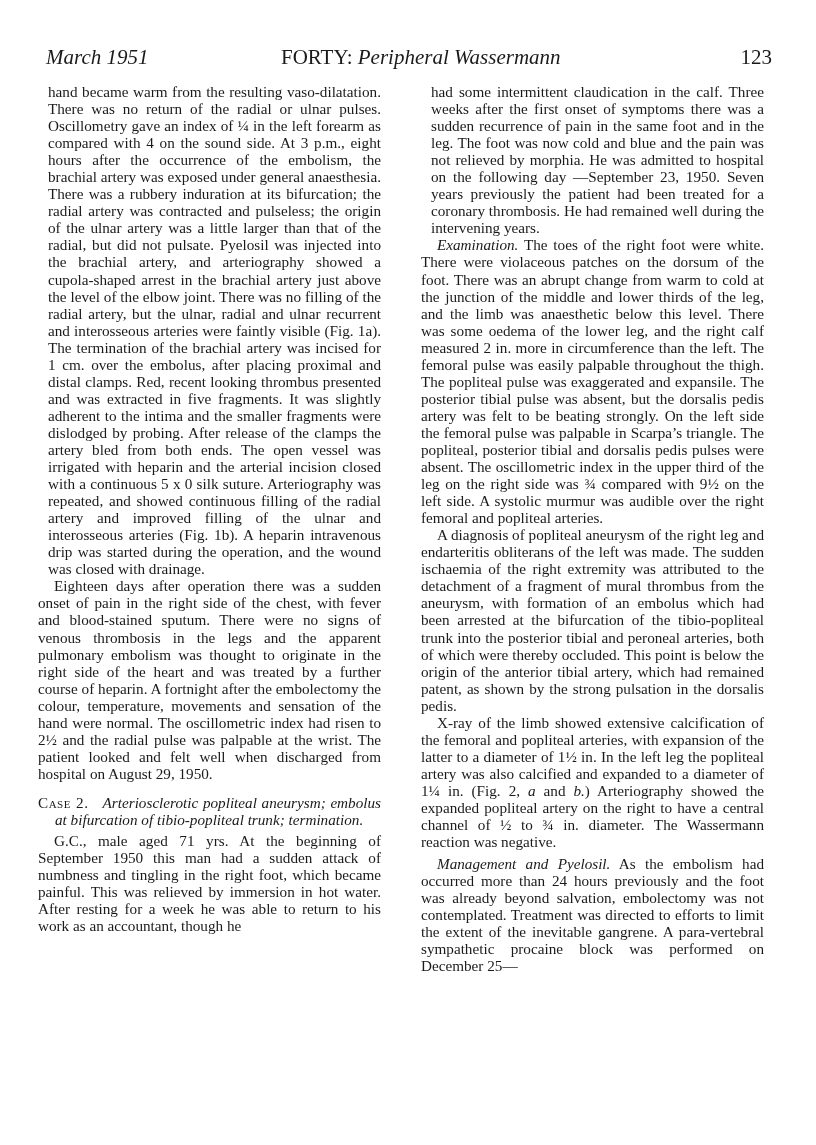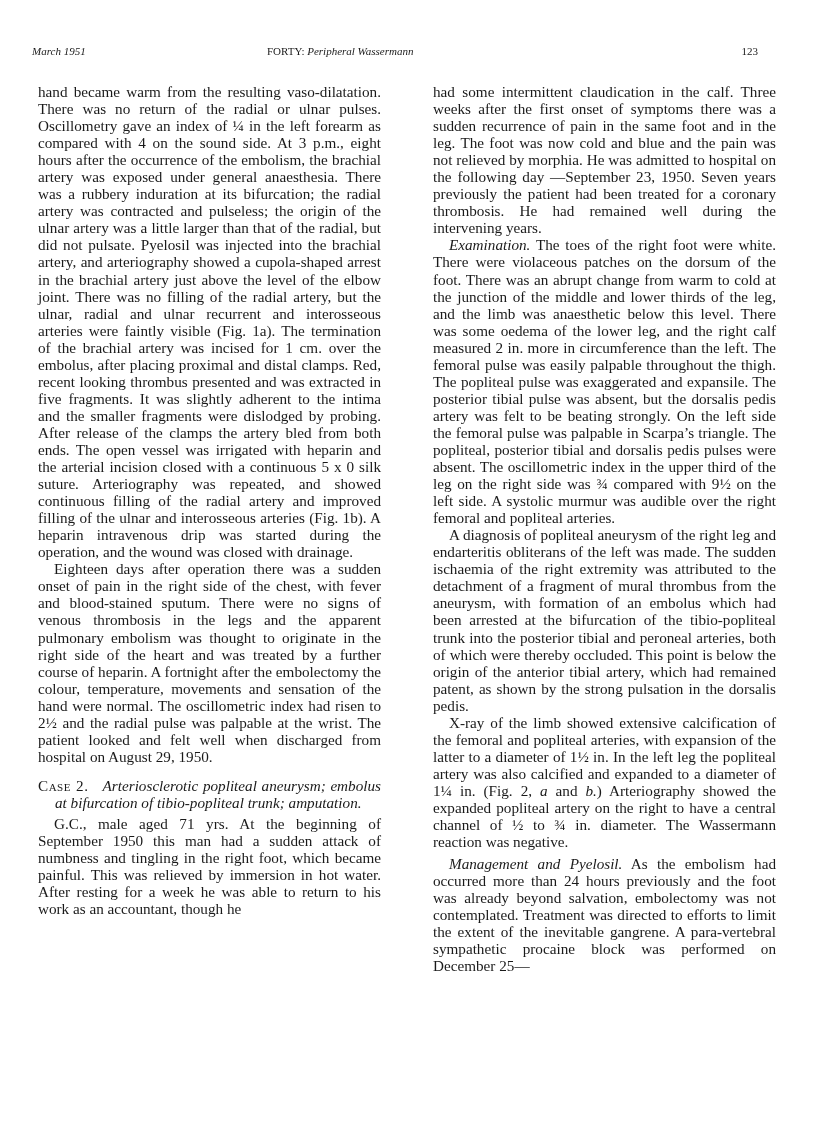--- a/index.html
+++ b/index.html
@@ -2,56 +2,56 @@
 <html><head>
 <meta charset="utf-8">
 <style>
   html, body { margin: 0; padding: 0; background: #ffffff; }
   body {
     width: 816px; height: 1145px; position: relative; overflow: hidden;
     font-family: "Liberation Serif", "DejaVu Serif", serif;
     color: #1a1a1a;
   }
   .running-head {
-    position: absolute; top: 45px; left: 32px; width: 726px; height: 20px;
-    font-size: 11px;
+    position: absolute; top: 45px; left: 46px; width: 726px; height: 20px;
+    font-size: 21px;
   }
   .rh-left { position: absolute; left: 0; top: 0; }
   .rh-center { position: absolute; left: 235px; top: 0; }
   .rh-right { position: absolute; right: 0; top: 0; margin-left: 35px; }
   .it { font-style: italic; }
   .col {
     position: absolute; top: 83px; width: 343px;
     font-size: 15.2px; line-height: 17.05px;
     text-align: justify; hyphens: manual;
   }
   .col-left { left: 38px; }
-  .col-right { left: 433px; }
+  .col-right { left: 421px; }
   .col p { margin: 0; text-indent: 16px; }
-  .col p.noindent { text-indent: 0; }
+  .col p.noindent { text-indent: 0; margin-left: 10px; }
   .case-head {
     margin: 12px 0 4px 0; padding-left: 17px; text-indent: -17px;
     text-align: justify;
   }
   .sc { font-variant: small-caps; letter-spacing: 0.5px; font-family: Liberation Serif, serif; }
   .spacer { height: 5px; }
 </style>
 </head>
 <body>
 
 <div class="running-head">
   <span class="rh-left it">March 1951</span>
   <span class="rh-center"><span>FORTY:</span> <span class="it">Peripheral Wassermann</span></span>
   <span class="rh-right">123</span>
 </div>
 
 <div class="col col-left">
   <p class="noindent">hand became warm from the resulting vaso-dilatation. There was no return of the radial or ulnar pulses. Oscillometry gave an index of ¼ in the left forearm as compared with 4 on the sound side. At 3 p.m., eight hours after the occurrence of the embolism, the brachial artery was exposed under general anaesthesia. There was a rubbery induration at its bifurcation; the radial artery was contracted and pulseless; the origin of the ulnar artery was a little larger than that of the radial, but did not pulsate. Pyelosil was injected into the brachial artery, and arteriography showed a cupola-shaped arrest in the brachial artery just above the level of the elbow joint. There was no filling of the radial artery, but the ulnar, radial and ulnar recurrent and interosseous arteries were faintly visible (Fig. 1a). The termination of the brachial artery was incised for 1 cm. over the embolus, after placing proximal and distal clamps. Red, recent looking thrombus presented and was extracted in five fragments. It was slightly adherent to the intima and the smaller fragments were dislodged by probing. After release of the clamps the artery bled from both ends. The open vessel was irrigated with heparin and the arterial incision closed with a continuous 5 x 0 silk suture. Arteriography was repeated, and showed continuous filling of the radial artery and improved filling of the ulnar and interosseous arteries (Fig. 1b). A heparin intravenous drip was started during the operation, and the wound was closed with drainage.</p>
   <p>Eighteen days after operation there was a sudden onset of pain in the right side of the chest, with fever and blood-stained sputum. There were no signs of venous thrombosis in the legs and the apparent pulmonary embolism was thought to originate in the right side of the heart and was treated by a further course of heparin. A fortnight after the embolectomy the colour, temperature, movements and sensation of the hand were normal. The oscillometric index had risen to 2½ and the radial pulse was palpable at the wrist. The patient looked and felt well when discharged from hospital on August 29, 1950.</p>
-  <div class="case-head"><span class="sc">Case 2.</span>&nbsp;&nbsp;&nbsp;<span class="it">Arteriosclerotic popliteal aneurysm; embolus at bifurcation of tibio-popliteal trunk; amputation.</span></div>
+  <div class="case-head"><span class="sc">Case 2.</span>&nbsp;&nbsp;&nbsp;<span class="it">Arteriosclerotic popliteal aneurysm; embolus at bifurcation of tibio-popliteal trunk; termination.</span></div>
   <p>G.C., male aged 71 yrs. At the beginning of September 1950 this man had a sudden attack of numbness and tingling in the right foot, which became painful. This was relieved by immersion in hot water. After resting for a week he was able to return to his work as an accountant, though he</p>
 </div>
 
 <div class="col col-right">
   <p class="noindent">had some intermittent claudication in the calf. Three weeks after the first onset of symptoms there was a sudden recurrence of pain in the same foot and in the leg. The foot was now cold and blue and the pain was not relieved by morphia. He was admitted to hospital on the following day —September 23, 1950. Seven years previously the patient had been treated for a coronary thrombosis. He had remained well during the intervening years.</p>
   <p><span class="it">Examination.</span><span> The toes of the right foot were white. There were violaceous patches on the dorsum of the foot. There was an abrupt change from warm to cold at the junction of the middle and lower thirds of the leg, and the limb was anaesthetic below this level. There was some oedema of the lower leg, and the right calf measured 2 in. more in circumference than the left. The femoral pulse was easily palpable throughout the thigh. The popliteal pulse was exaggerated and expansile. The posterior tibial pulse was absent, but the dorsalis pedis artery was felt to be beating strongly. On the left side the femoral pulse was palpable in Scarpa’s triangle. The popliteal, posterior tibial and dorsalis pedis pulses were absent. The oscillometric index in the upper third of the leg on the right side was ¾ compared with 9½ on the left side. A systolic murmur was audible over the right femoral and popliteal arteries.</span></p>
   <p>A diagnosis of popliteal aneurysm of the right leg and endarteritis obliterans of the left was made. The sudden ischaemia of the right extremity was attributed to the detachment of a fragment of mural thrombus from the aneurysm, with formation of an embolus which had been arrested at the bifurcation of the tibio-popliteal trunk into the posterior tibial and peroneal arteries, both of which were thereby occluded. This point is below the origin of the anterior tibial artery, which had remained patent, as shown by the strong pulsation in the dorsalis pedis.</p>
   <p><span>X-ray of the limb showed extensive calcification of the femoral and popliteal arteries, with expansion of the latter to a diameter of 1½ in. In the left leg the popliteal artery was also calcified and expanded to a diameter of 1¼ in. (Fig. 2, </span><span class="it">a</span><span> and </span><span class="it">b.</span><span>) Arteriography showed the expanded popliteal artery on the right to have a central channel of ½ to ¾ in. diameter. The Wassermann reaction was negative.</span></p>
   <div class="spacer"></div>
   <p><span class="it">Management and Pyelosil.</span><span> As the embolism had occurred more than 24 hours previously and the foot was already beyond salvation, embolectomy was not contemplated. Treatment was directed to efforts to limit the extent of the inevitable gangrene. A para-vertebral sympathetic procaine block was performed on December 25—</span></p>

